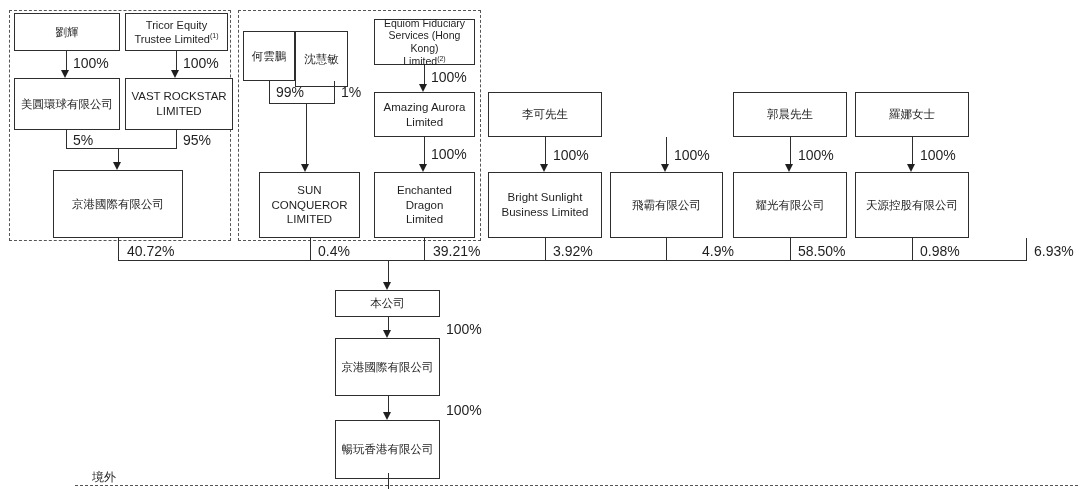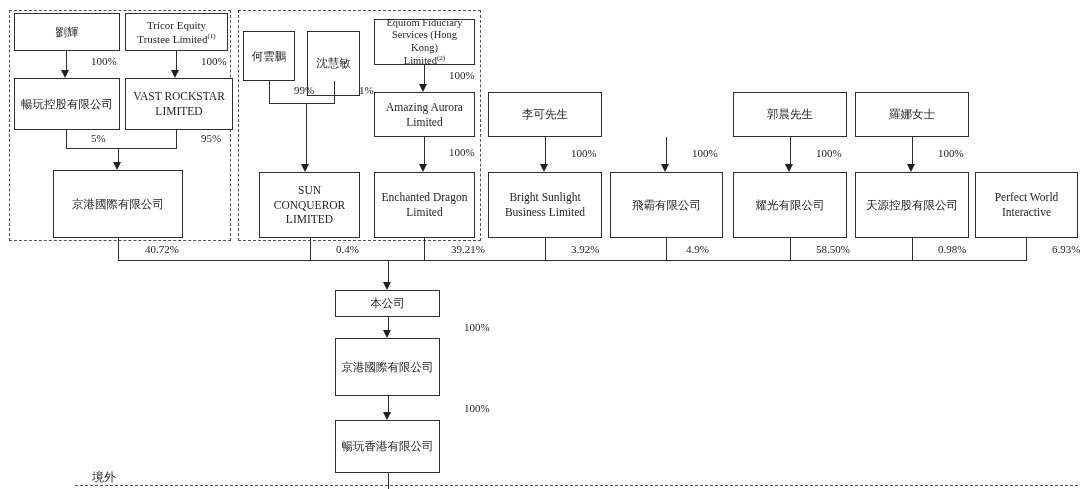--- a/index.html
+++ b/index.html
@@ -1,28 +1,28 @@
 <!DOCTYPE html>
 <html><head>
 <meta charset="utf-8">
 <style>
   html,body{margin:0;padding:0;background:#ffffff;}
   #chart{position:relative;width:1080px;height:489px;background:#fff;
-         font-family:Liberation Serif, serif;color:#1f1f1f;overflow:hidden;}
+         font-family:Liberation Sans, sans-serif;color:#1f1f1f;overflow:hidden;}
   .node{position:absolute;border:1px solid #2e2e2e;background:#fff;box-sizing:border-box;
         display:flex;flex-direction:column;align-items:center;justify-content:center;
         text-align:center;font-size:11.5px;line-height:1.3;padding:2px 3px;}
   .ln{display:block;}
   sup{font-size:7px;line-height:0;}
   .group{position:absolute;border:1px dashed #555;box-sizing:border-box;background:transparent;}
   .vl{position:absolute;width:1px;background:#2e2e2e;}
   .hl{position:absolute;height:1px;background:#2e2e2e;}
   .ar{position:absolute;width:0;height:0;border-left:4.5px solid transparent;
       border-right:4.5px solid transparent;border-top:8px solid #1f1f1f;}
-  .pct{position:absolute;font-size:11px;white-space:nowrap;color:#1f1f1f;margin-left:18px;}
+  .pct{position:absolute;font-size:14px;white-space:nowrap;color:#1f1f1f;}
   .region{position:absolute;font-size:12px;color:#1f1f1f;}
   .dash{position:absolute;border-top:1.5px dashed #555;}
 </style>
 </head>
 <body>
 
 <div id="chart">
 
   <div class="group" style="left:9px;top:10px;width:222px;height:231px"></div>
   <div class="group" style="left:238px;top:10px;width:243px;height:231px"></div>
@@ -32,39 +32,39 @@
     <span class="ln">Tricor Equity</span>
     <span class="ln"><span>Trustee Limited</span><sup>(1)</sup></span>
   </div>
   <div class="vl" style="left:66px;top:51px;height:20px"></div>
   <div class="ar" style="left:61px;top:70px"></div>
   <div class="pct" style="left:73px;top:55px">100%</div>
   <div class="vl" style="left:176px;top:51px;height:20px"></div>
   <div class="ar" style="left:171px;top:70px"></div>
   <div class="pct" style="left:183px;top:55px">100%</div>
 
-  <div class="node" style="left:14px;top:78px;width:106px;height:52px">暢玩控股有限公司</div>
+  <div class="node" style="left:14px;top:78px;width:106px;height:52px">美圓環球有限公司</div>
   <div class="node" style="left:125px;top:78px;width:108px;height:52px">
     <span class="ln">VAST ROCKSTAR</span>
     <span class="ln">LIMITED</span>
   </div>
   <div class="vl" style="left:66px;top:130px;height:18px"></div>
   <div class="pct" style="left:73px;top:132px">5%</div>
   <div class="vl" style="left:176px;top:130px;height:18px"></div>
   <div class="pct" style="left:183px;top:132px">95%</div>
   <div class="hl" style="left:66px;top:148px;width:111px"></div>
   <div class="vl" style="left:118px;top:148px;height:15px"></div>
   <div class="ar" style="left:113px;top:162px"></div>
 
   <div class="node" style="left:53px;top:170px;width:130px;height:68px">京港國際有限公司</div>
   <div class="vl" style="left:118px;top:238px;height:22px"></div>
   <div class="pct" style="left:127px;top:243px">40.72%</div>
 
   <div class="node" style="left:243px;top:31px;width:52px;height:50px">何雲鵬</div>
-  <div class="node" style="left:307px;top:31px;width:53px;height:65px">沈慧敏</div>
+  <div class="node" style="left:295px;top:31px;width:53px;height:56px">沈慧敏</div>
   <div class="vl" style="left:269px;top:81px;height:22px"></div>
   <div class="pct" style="left:276px;top:84px">99%</div>
   <div class="vl" style="left:334px;top:81px;height:22px"></div>
   <div class="pct" style="left:341px;top:84px">1%</div>
   <div class="hl" style="left:269px;top:103px;width:66px"></div>
   <div class="vl" style="left:306px;top:103px;height:62px"></div>
   <div class="ar" style="left:301px;top:164px"></div>
 
   <div class="node" style="left:374px;top:19px;width:101px;height:46px;font-size:10.5px;line-height:1.2">
     <span class="ln">Equiom Fiduciary</span>
@@ -105,58 +105,54 @@
     <span class="ln">Business Limited</span>
   </div>
   <div class="vl" style="left:545px;top:238px;height:22px"></div>
   <div class="pct" style="left:553px;top:243px">3.92%</div>
 
   <div class="vl" style="left:666px;top:137px;height:28px"></div>
   <div class="ar" style="left:661px;top:164px"></div>
   <div class="pct" style="left:674px;top:147px">100%</div>
   <div class="node" style="left:610px;top:172px;width:113px;height:66px">飛霸有限公司</div>
   <div class="vl" style="left:666px;top:238px;height:22px"></div>
-  <div class="pct" style="left:668px;top:243px">4.9%</div>
+  <div class="pct" style="left:702px;top:243px">4.9%</div>
 
   <div class="node" style="left:733px;top:92px;width:114px;height:45px">郭晨先生</div>
   <div class="vl" style="left:790px;top:137px;height:28px"></div>
   <div class="ar" style="left:785px;top:164px"></div>
   <div class="pct" style="left:798px;top:147px">100%</div>
   <div class="node" style="left:733px;top:172px;width:114px;height:66px">耀光有限公司</div>
   <div class="vl" style="left:790px;top:238px;height:22px"></div>
   <div class="pct" style="left:798px;top:243px">58.50%</div>
 
   <div class="node" style="left:855px;top:92px;width:114px;height:45px">羅娜女士</div>
   <div class="vl" style="left:912px;top:137px;height:28px"></div>
   <div class="ar" style="left:907px;top:164px"></div>
   <div class="pct" style="left:920px;top:147px">100%</div>
   <div class="node" style="left:855px;top:172px;width:114px;height:66px">天源控股有限公司</div>
   <div class="vl" style="left:912px;top:238px;height:22px"></div>
   <div class="pct" style="left:920px;top:243px">0.98%</div>
 
-  <div class="node" style="left:975px;top:172px;width:103px;height:66px">
-    <span class="ln">Perfect World</span>
-    <span class="ln">Interactive</span>
-  </div>
   <div class="vl" style="left:1026px;top:238px;height:22px"></div>
   <div class="pct" style="left:1034px;top:243px">6.93%</div>
 
   <div class="hl" style="left:118px;top:260px;width:909px"></div>
   <div class="vl" style="left:388px;top:260px;height:23px"></div>
   <div class="ar" style="left:383px;top:282px"></div>
 
   <div class="node" style="left:335px;top:290px;width:105px;height:27px">本公司</div>
   <div class="vl" style="left:388px;top:317px;height:14px"></div>
   <div class="ar" style="left:383px;top:330px"></div>
   <div class="pct" style="left:446px;top:321px">100%</div>
 
   <div class="node" style="left:335px;top:338px;width:105px;height:58px">京港國際有限公司</div>
   <div class="vl" style="left:388px;top:396px;height:17px"></div>
   <div class="ar" style="left:383px;top:412px"></div>
   <div class="pct" style="left:446px;top:402px">100%</div>
 
-  <div class="node" style="left:335px;top:420px;width:105px;height:53px">暢玩香港有限公司</div>
+  <div class="node" style="left:335px;top:420px;width:105px;height:59px">暢玩香港有限公司</div>
   <div class="vl" style="left:388px;top:473px;height:16px"></div>
 
   <div class="region" style="left:92px;top:469px">境外</div>
   <div class="dash" style="left:75px;top:485px;width:1003px"></div>
 
 </div>
 
 </body></html>

